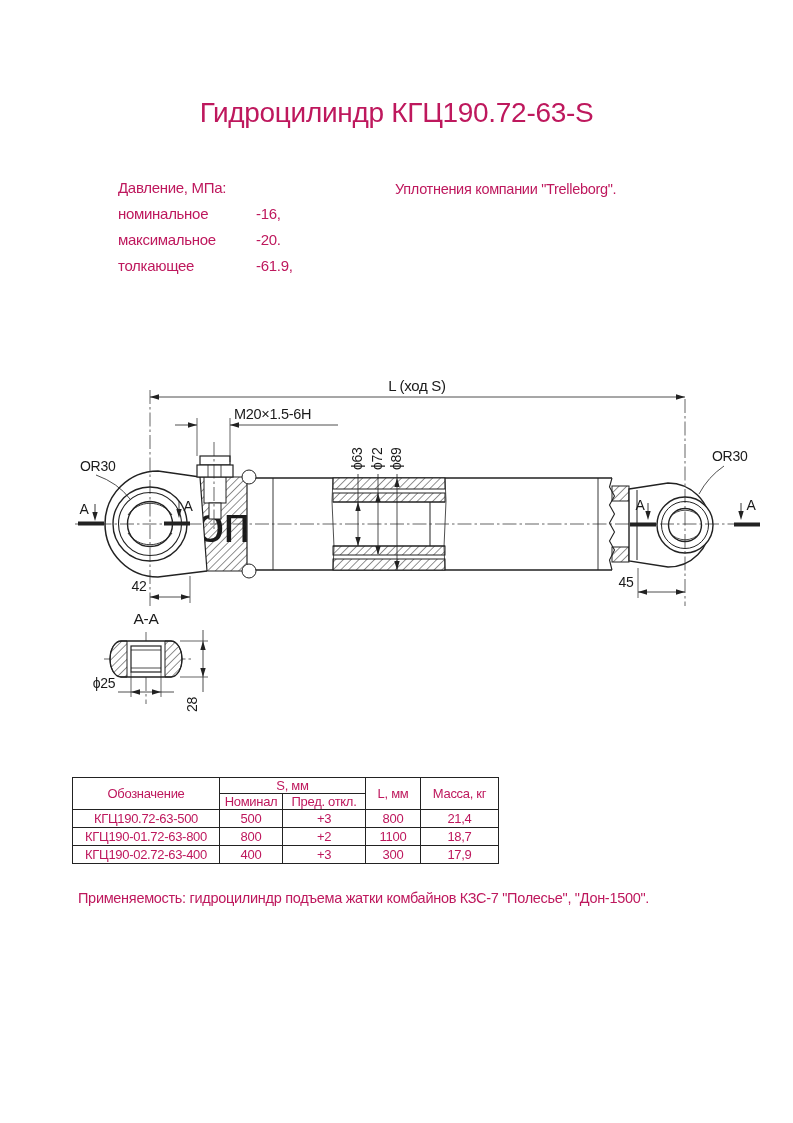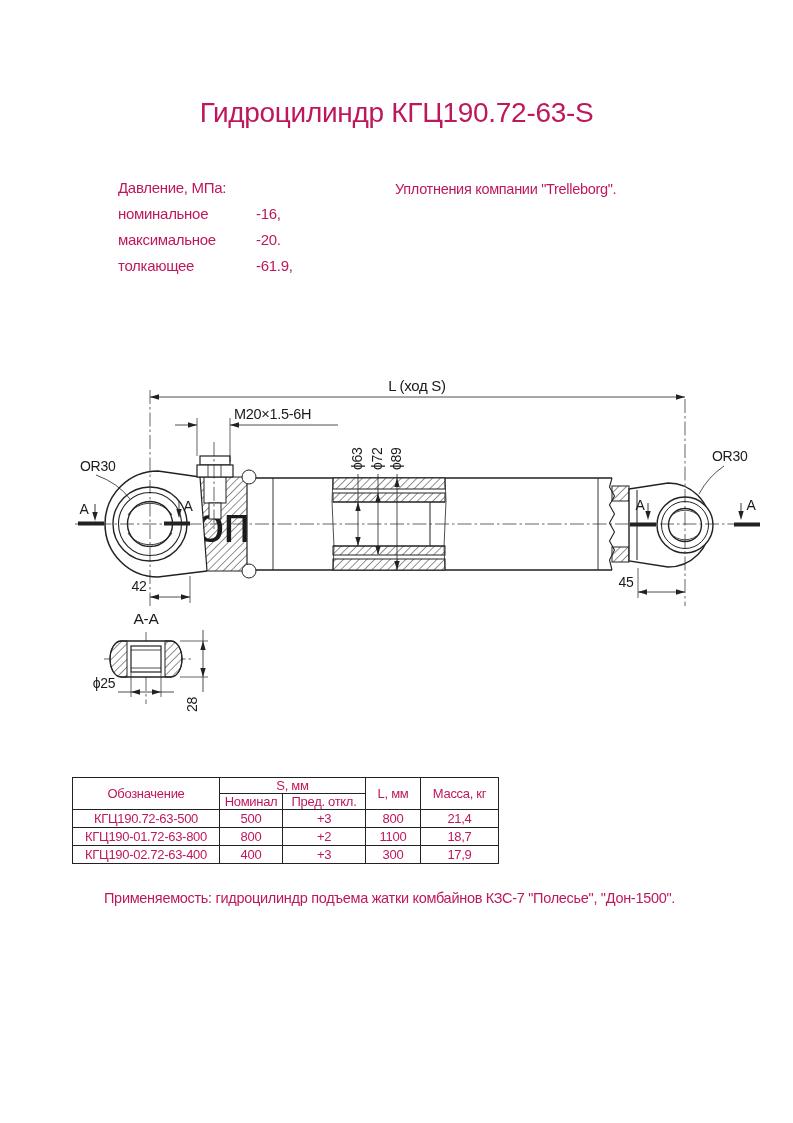--- a/index.html
+++ b/index.html
@@ -14,21 +14,21 @@
   .specs-right .ln{height:30px;}
   svg text{font-family:"Liberation Sans",sans-serif;fill:#1a1a1a;letter-spacing:-0.3px;}
   table.spec{position:absolute;left:72px;top:741px;border-collapse:collapse;
              font-size:13px;table-layout:fixed;margin-top:36px;}
   table.spec th,table.spec td{border:1px solid #222;font-weight:400;padding:0;
              text-align:center;line-height:15px;}
   table.spec{border:1.5px solid #222;}
   table.spec thead th{height:15px;}
   table.spec td{height:17px;text-align:center;}
   td.name{text-align:left;padding-left:6px;}
-  .note{position:absolute;left:104px;top:890px;width:660px;font-size:14.5px;}
+  .note{position:absolute;left:78px;top:890px;width:660px;font-size:14.5px;}
 </style>
 </head>
 <body>
 
 <div id="page">
 
   <div class="title">Гидроцилиндр КГЦ190.72-63-S</div>
 
   <div class="specs-left">
     <div class="ln">Давление, МПа:</div>

